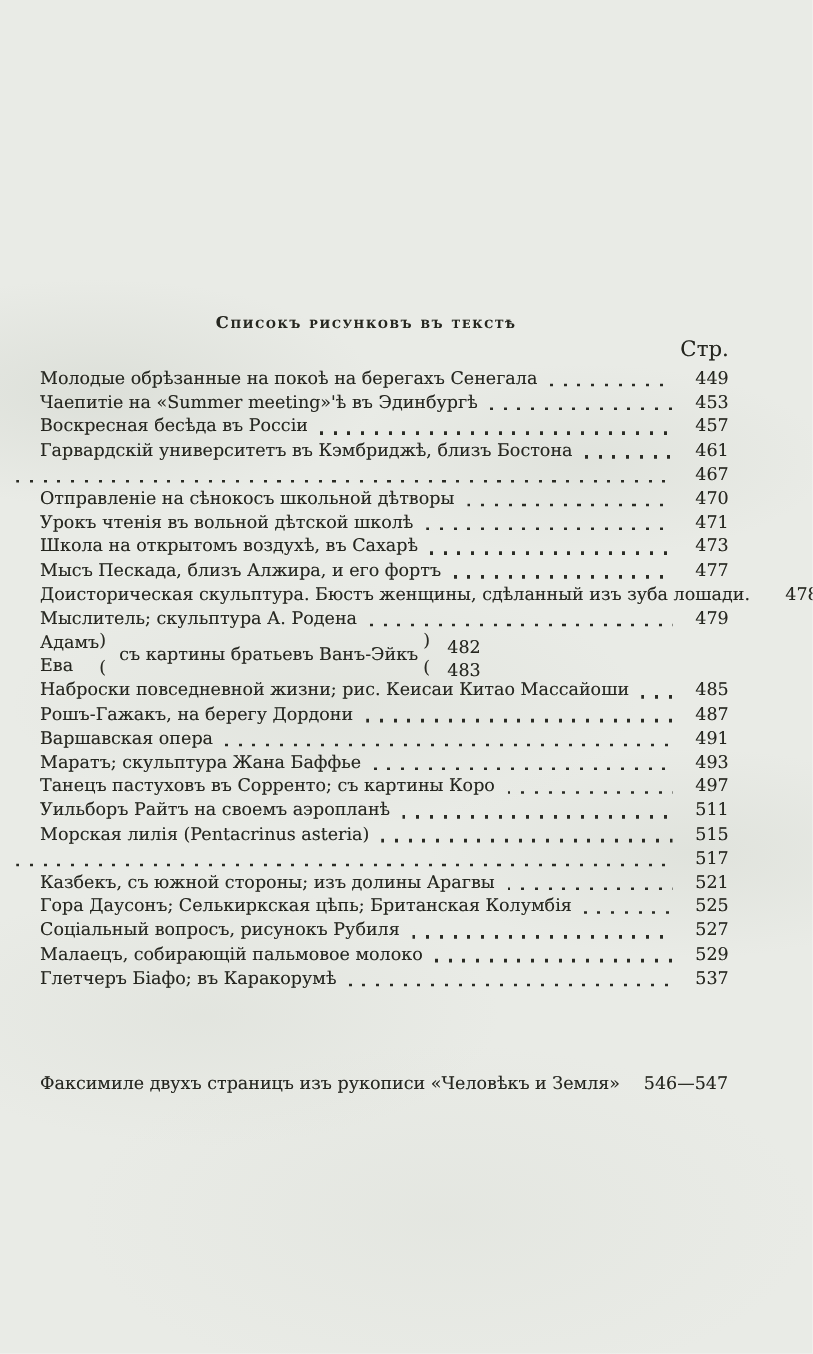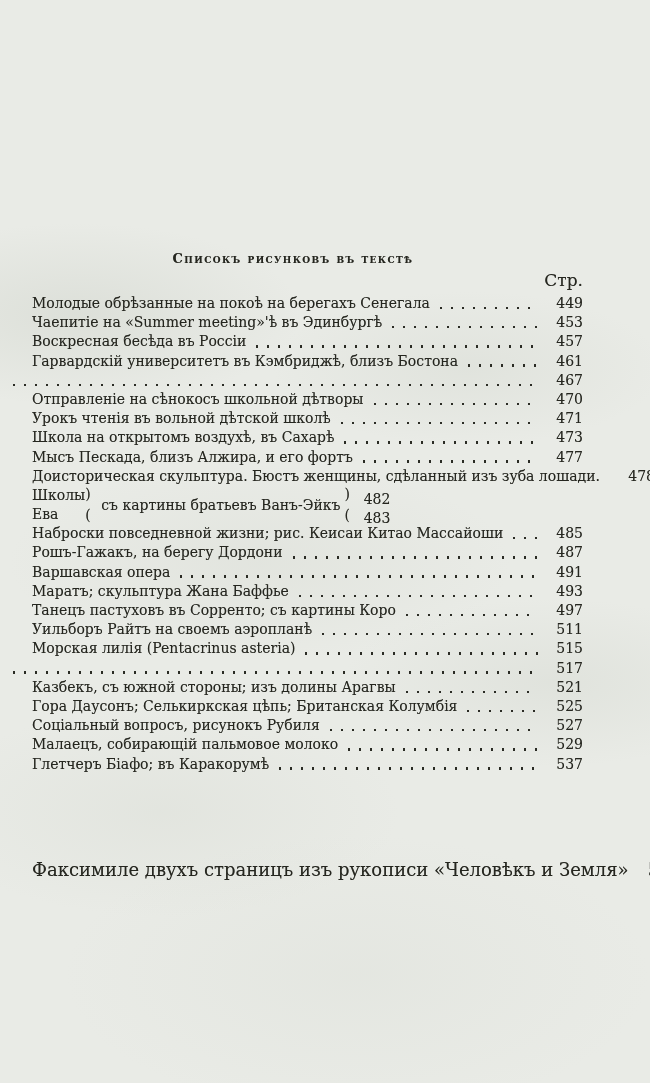--- a/index.html
+++ b/index.html
@@ -53,21 +53,21 @@
     display:flex;flex-direction:column;justify-content:space-between;
     font-size:14px;line-height:17px;width:10px;flex:0 0 auto;color:#2a2b24;
   }
   .g-mid{
     display:flex;align-items:center;margin:0 4px 0 6px;flex:0 0 auto;
   }
   .g-right{display:flex;flex-direction:column;flex:1 1 auto;min-width:0;}
   .g-right .row{height:19.2px;flex-direction:column;}
   .fax{
     position:absolute;top:831px;left:3px;width:462px;
-    font-size:18px;display:flex;align-items:baseline;white-space:nowrap;
+    font-size:14px;display:flex;align-items:baseline;white-space:nowrap;
     text-shadow:0 0 .4px rgba(30,30,25,.35);
   }
   .fax .pg{min-width:66px;margin-top:28px;}
 </style>
 </head>
 <body>
 
 <div class="page">
 
   <div class="title">Списокъ рисунковъ въ текстѣ</div>
@@ -130,26 +130,31 @@
           <span class="leader"></span>
           <span class="pg">477</span>
         </div>
 
         <div class="row">
           <span class="t">Доисторическая скульптура. Бюстъ женщины, сдѣланный изъ зуба лошади.</span>
           <span class="leader hidden"></span>
           <span class="pg">478</span>
         </div>
 
+        <div class="row">
+          <span class="t">Мыслитель; скульптура А. Родена</span>
+          <span class="leader"></span>
+          <span class="pg">479</span>
+        </div>
       </div>
 
     <div class="group">
       <div class="g-names">
         <div class="row">
-            <span class="t">Школы</span>
+            <span class="t">Адамъ</span>
           </div>
         <div class="row">
             <span class="t">Ева</span>
           </div>
       </div>
       <div class="half-brace">
         <span>)</span>
         <span>(</span>
       </div>
       <div class="g-mid">съ картины братьевъ Ванъ-Эйкъ</div>

